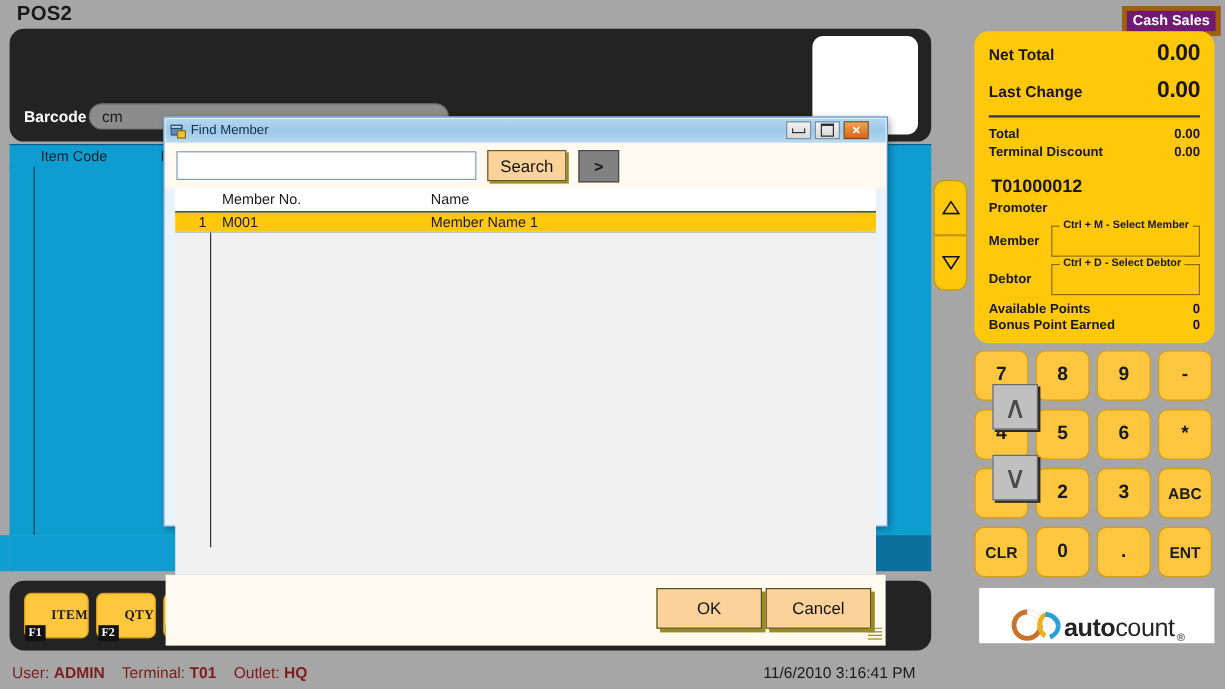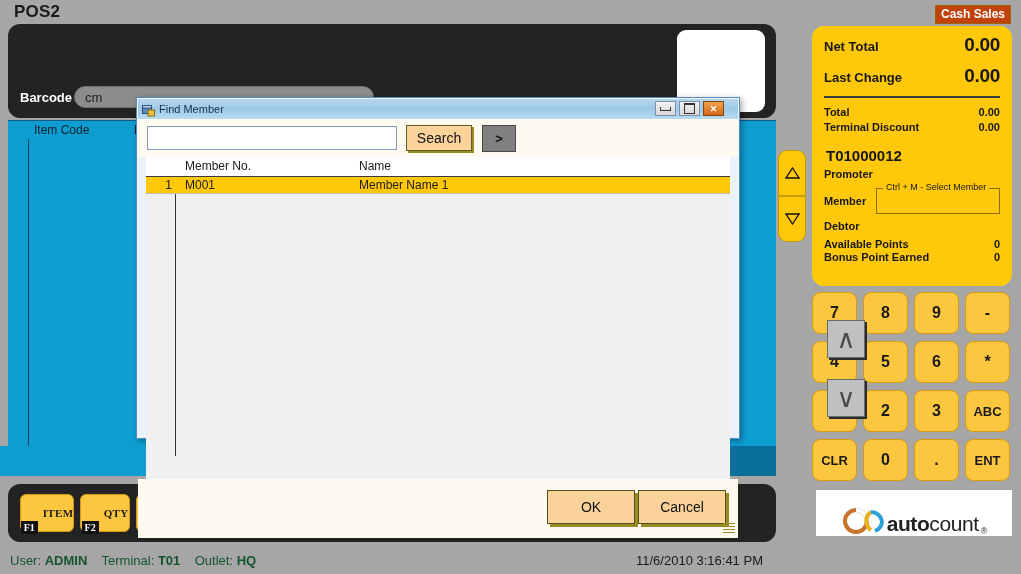--- a/index.html
+++ b/index.html
@@ -15,25 +15,25 @@
   
   #app-title{
     left:14px;top:0px;width:300px;height:24px;
     font-size:17px;font-weight:bold;color:#1a1a1a;
     line-height:24px;letter-spacing:.2px;
   }
 
   
   #cash-sales-badge{
     left:935px;top:5px;
-    background:#c2410c;color:#ffffff;
+    background:#701a75;color:#ffffff;
     font-size:12px;font-weight:bold;
     padding:1px 5px 2px 5px;
     line-height:14px;
-    border:1px solid #a16207;
+    border:4px solid #a16207;
   }
 
   
   #top-dark-panel{
     left:8px;top:24px;width:768px;height:94px;
     background:#232323;border-radius:12px;
   }
   #barcode-label{
     left:20px;top:90px;
     font-size:13px;font-weight:bold;color:#ffffff;
@@ -109,21 +109,21 @@
     font-family:"Liberation Serif", serif;
     margin-top:28px;
   }
   .fn-label{
     font-size:11px;font-weight:bold;color:#1a1a1a;
     font-family:"Liberation Serif", serif;letter-spacing:.3px;
   }
 
   
   #status-bar{left:10px;top:550px;width:760px;height:22px;
-    font-size:13px;color:#14532d;line-height:22px;}
+    font-size:13px;color:#7f1d1d;line-height:22px;}
   #status-bar b{font-weight:bold;}
   #status-bar span.lbl{font-weight:normal;}
   #datetime{left:636px;top:550px;font-size:13px;color:#1a1a1a;line-height:22px;}
 
   
   #totals-panel{
     left:812px;top:26px;width:200px;height:260px;
     background:#ffc80a;border-radius:12px;
     box-sizing:border-box;padding:8px 12px;
     color:#171717;
@@ -137,21 +137,21 @@
   #tp-docno{font-size:15px;font-weight:bold;margin:14px 0 4px 2px;}
   #tp-promoter{font-size:11px;font-weight:bold;margin-bottom:8px;}
   .tp-field-row{display:flex;align-items:center;margin-bottom:6px;}
   .tp-field-label{font-size:11px;font-weight:bold;width:52px;flex:none;}
   .tp-fieldset{
     flex:1;height:26px;border:1px solid #8a6d05;
     position:relative;box-sizing:border-box;
   }
   .tp-legend{
     position:absolute;top:-7px;left:6px;background:#ffc80a;
-    font-size:9px;font-weight:normal;padding:0 3px;color:#171717;
+    font-size:9px;font-weight:bold;padding:0 3px;color:#171717;
     white-space:nowrap;
   }
   .tp-pts{display:flex;justify-content:space-between;font-size:11px;font-weight:bold;}
 
   
   #keypad{left:812px;top:292px;width:200px;height:188px;}
   .key{
     position:absolute;width:45px;height:42px;
     background:#fdc63f;border-radius:8px;
     border:1px solid #d79b12;
@@ -390,20 +390,23 @@
   <div id="tp-promoter">Promoter</div>
 
   <div class="tp-field-row">
     <div class="tp-field-label">Member</div>
     <div class="tp-fieldset">
       <span class="tp-legend">Ctrl + M - Select Member</span>
     </div>
   </div>
   <div class="tp-field-row">
     <div class="tp-field-label">Debtor</div>
+    <div class="tp-fieldset">
+      <span class="tp-legend">Ctrl + D - Select Debtor</span>
+    </div>
   </div>
 
   <div class="tp-pts" style="margin-top:6px;">
     <span>Available Points</span>
     <span>0</span>
   </div>
   <div class="tp-pts" style="margin-top:1px;">
     <span>Bonus Point Earned</span>
     <span>0</span>
   </div>

